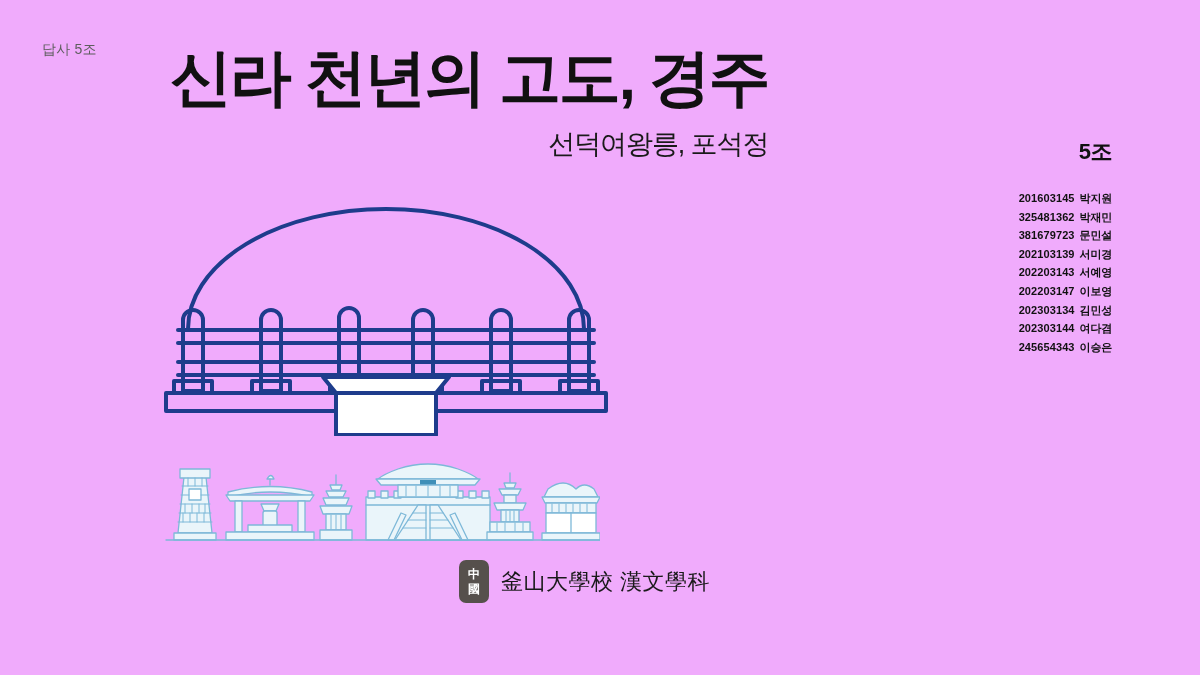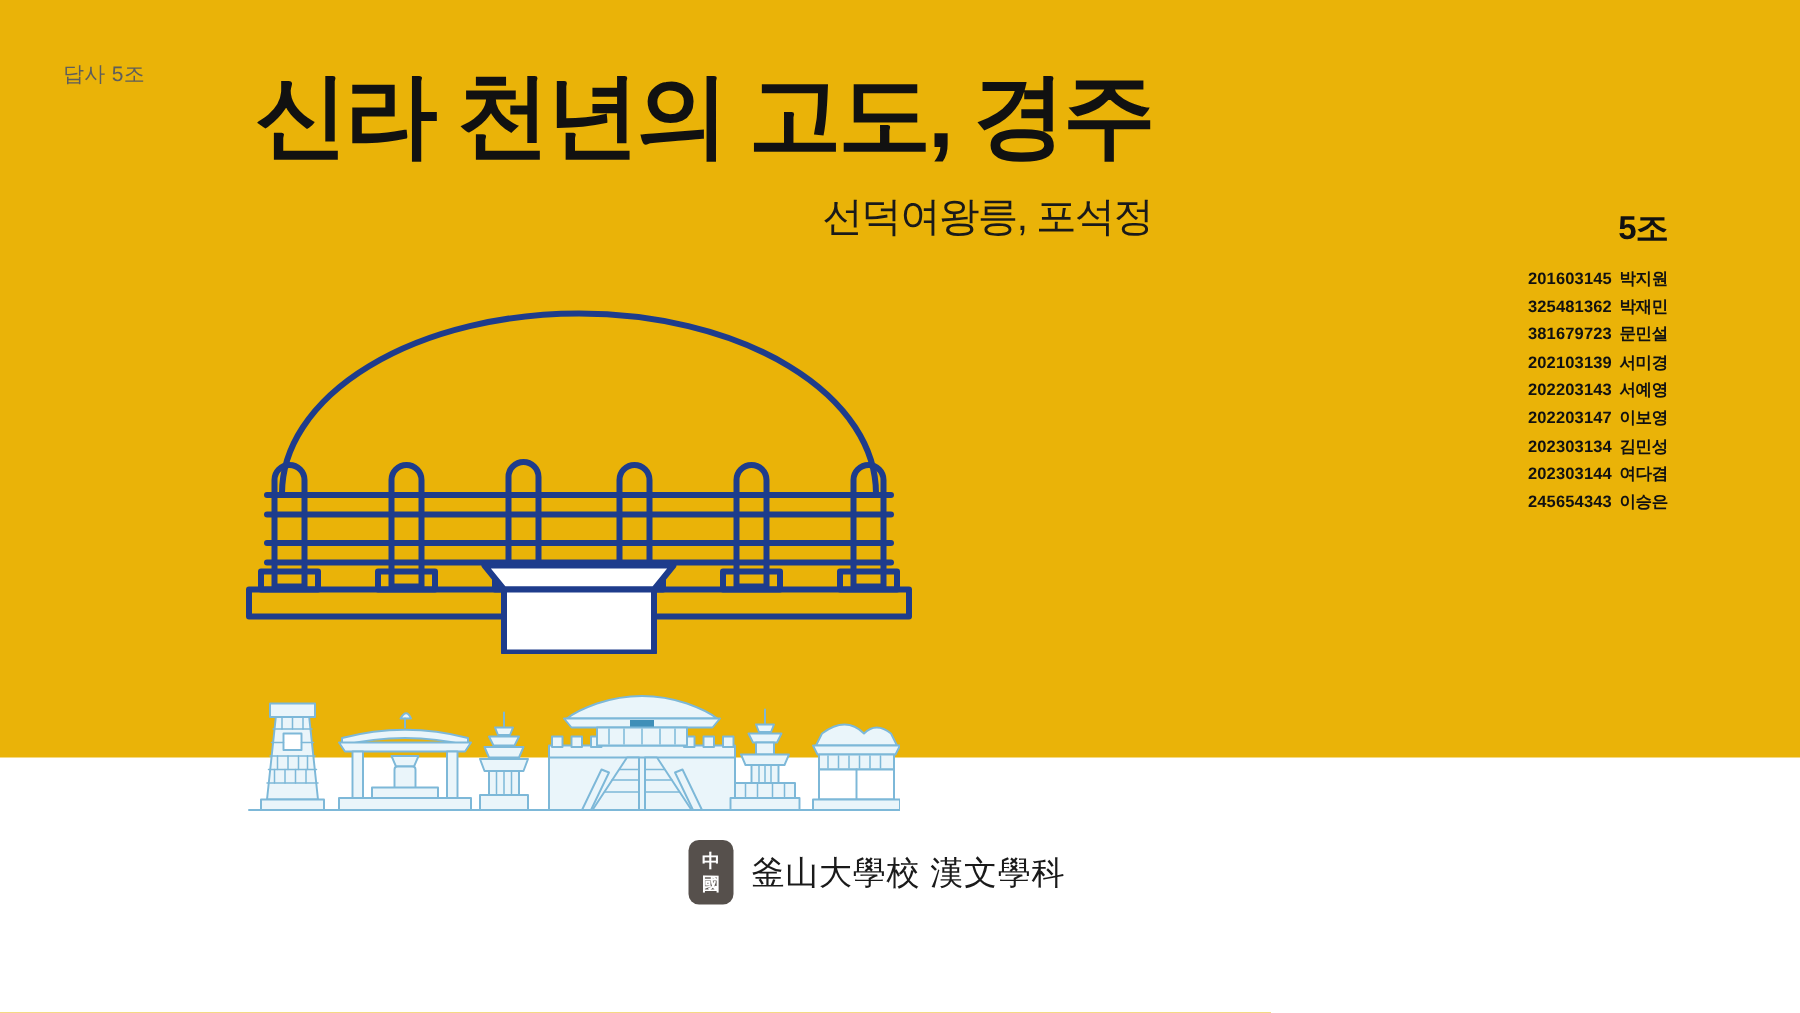--- a/index.html
+++ b/index.html
@@ -5,21 +5,21 @@
 <style>
   * { margin:0; padding:0; box-sizing:border-box; }
   html, body { width:1200px; height:675px; }
   body {
     background:#ffffff;
     font-family:"Liberation Sans", "DejaVu Sans", sans-serif;
     color:#111111;
     overflow:hidden;
     position:relative;
   }
-  .slide { position:relative; width:1200px; height:505px; background:#eab308; }
+  .slide { position:relative; width:1200px; height:675px; background:#f0abfc; }
 
   
   .kicker {
     position:absolute; left:42px; top:41px;
     font-size:14px; font-weight:400; color:#5d5d5d;
     letter-spacing:.2px; white-space:nowrap;
   }
 
   
   .title-block { position:absolute; left:170px; top:45px; }
@@ -30,21 +30,21 @@
   .sub-title {
     margin-top:16px;
     font-size:27px; font-weight:400; color:#1a1a1a;
     letter-spacing:-1.1px; white-space:nowrap;text-align:right;
   }
 
   
   .roster { position:absolute; right:88px; top:137px; text-align:right; }
   .roster-heading {
     font-size:22px; font-weight:700; color:#111111;
-    letter-spacing:-.5px; margin-bottom:10px;
+    letter-spacing:-.5px; margin-bottom:22px;
   }
   .roster-list { list-style:none; }
   .roster-item {
     font-size:11px; font-weight:700; color:#111111;
     line-height:18.6px; white-space:nowrap; letter-spacing:-.2px;
   }
   .roster-item .sid { letter-spacing:.1px; }
   .roster-item .nm { margin-left:5px; }
 
   

